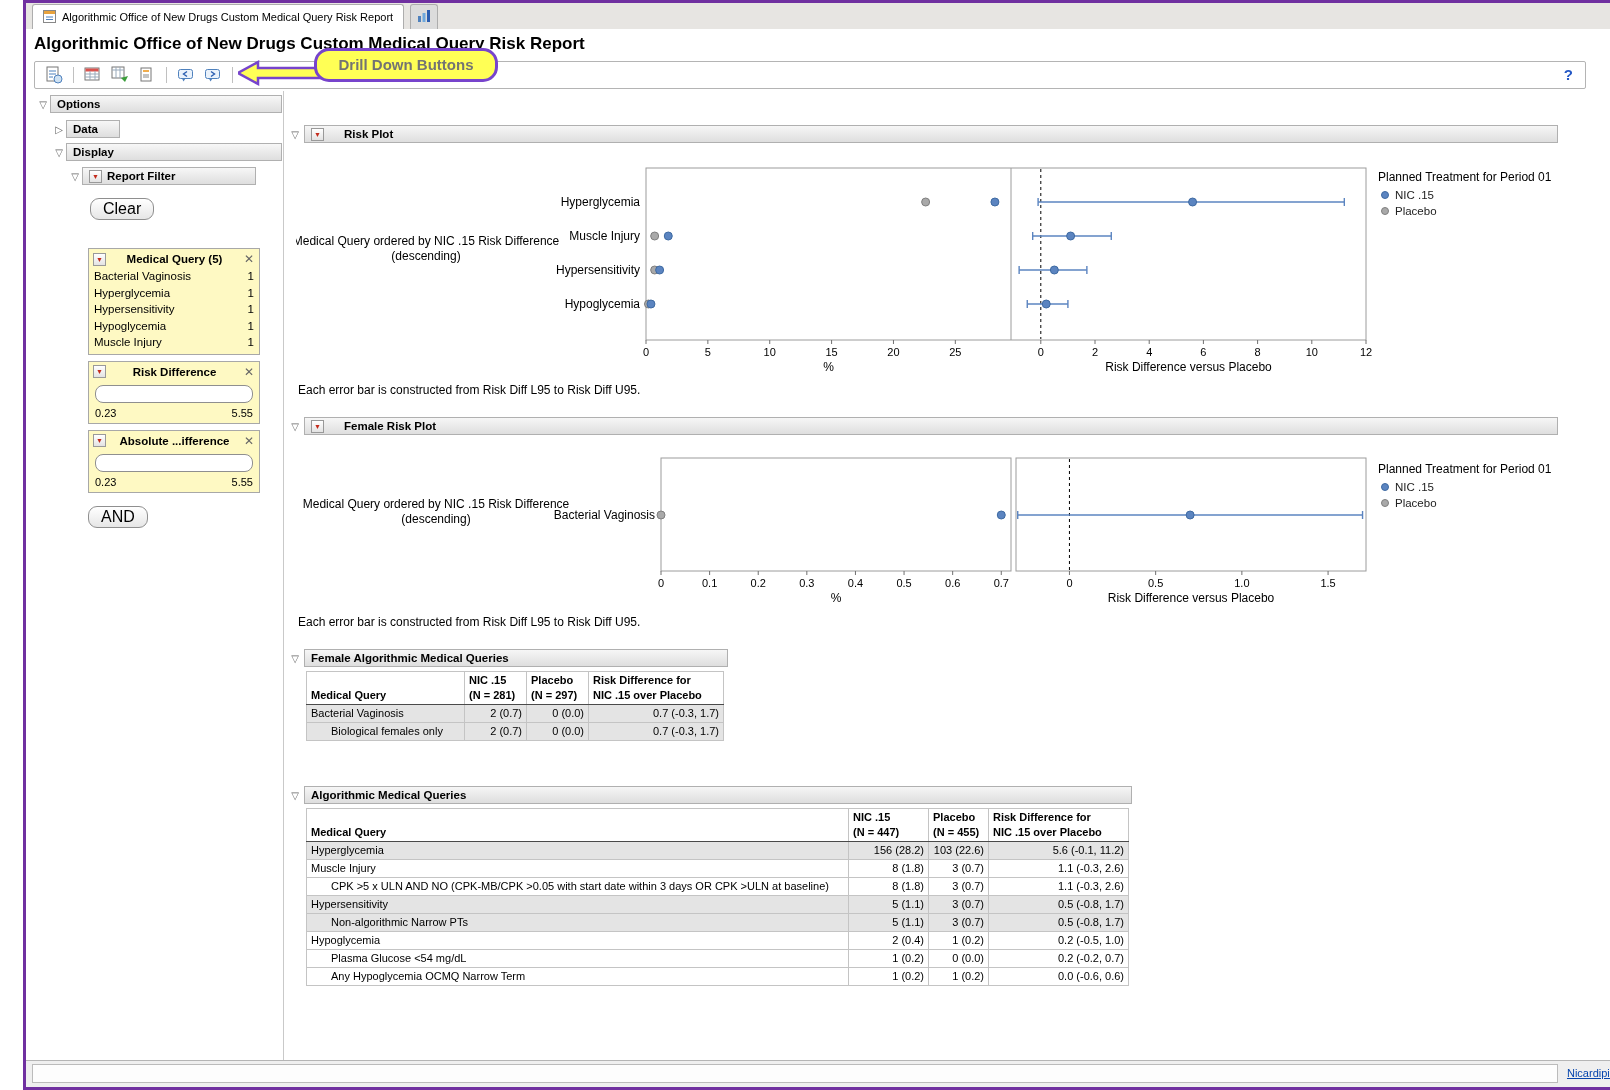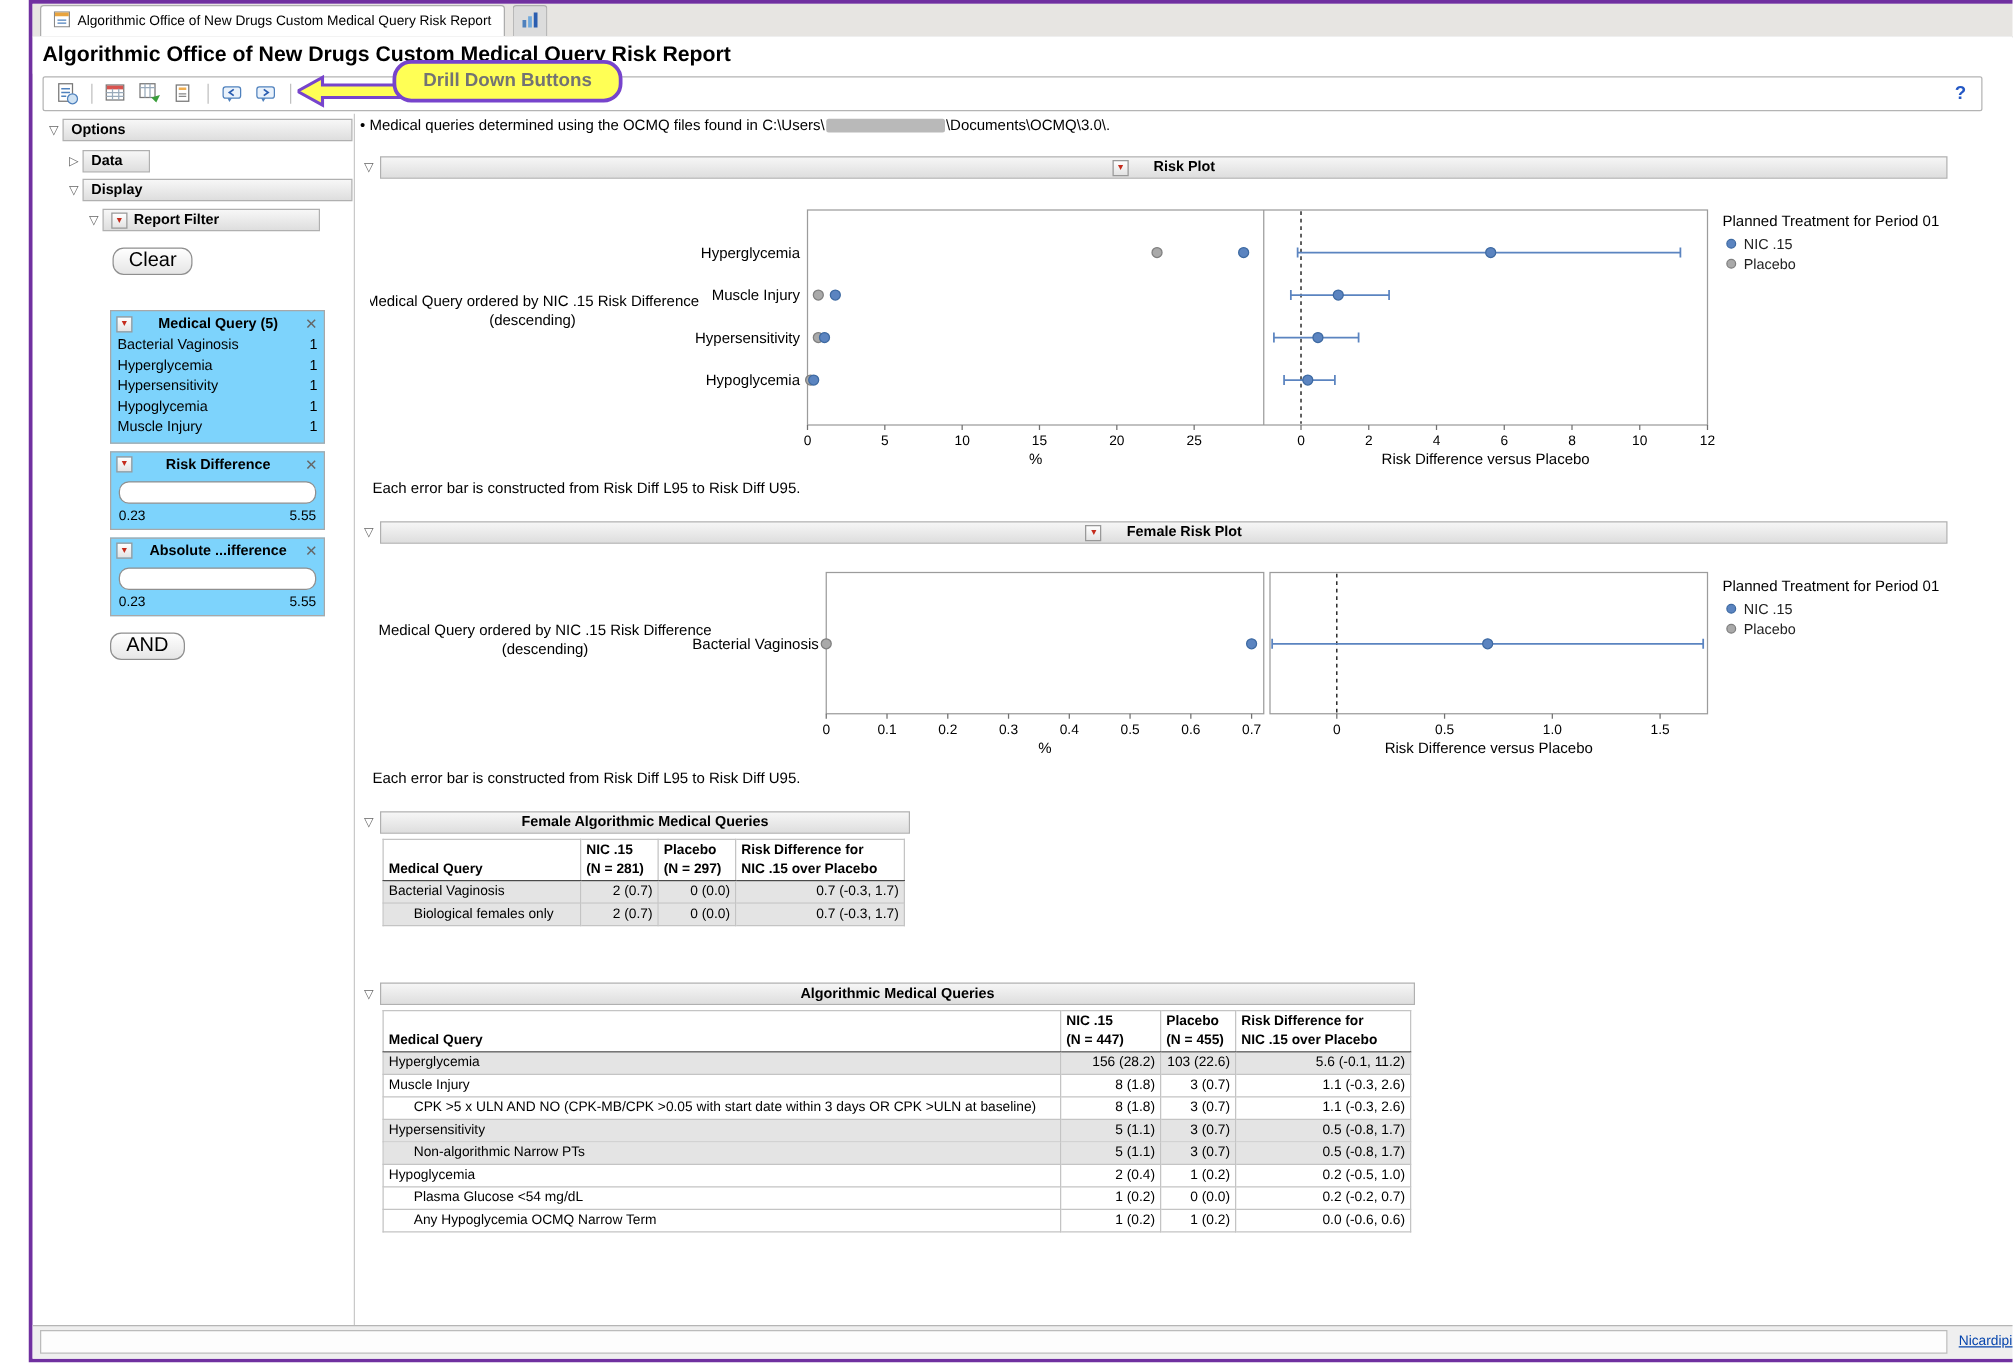--- a/index.html
+++ b/index.html
@@ -31,34 +31,34 @@
   .vsep { position:absolute; left:257px; top:0; bottom:0; width:1px; background:#c9c9c9; }
   
   .sidebar { position:absolute; left:8px; top:2px; width:248px; bottom:0; font-size:11.5px; }
   .ol-row { display:flex; align-items:center; }
   .disc { color:#666; font-size:10px; width:14px; text-align:center; cursor:pointer; flex:0 0 14px; }
   .obar { background:linear-gradient(#f7f7f7,#dedede); border:1px solid #b0b0b0; height:16px; display:flex; align-items:center; gap:5px; padding:0 6px; font-weight:bold; box-sizing:content-box; }
   .grow { flex:1; }
   .btn { display:inline-block; border:1px solid #8f8f8f; border-radius:9px; background:linear-gradient(#ffffff,#e6e6e6); font-size:16px; padding:1px 12px; cursor:pointer; }
   .rt-btn { width:13px; height:13px; border:1px solid #999; background:linear-gradient(#fff,#e3e3e3); display:inline-flex; align-items:center; justify-content:center; cursor:pointer; flex:0 0 13px; box-sizing:border-box; }
   .rt { color:#c42b1c; font-size:7px; line-height:1; }
-  .fpanel { border:1px solid #a8a8a8; background:#7dd3fc; margin-left:54px; width:172px; box-sizing:border-box; }
+  .fpanel { border:1px solid #a8a8a8; background:#fef9c3; margin-left:54px; width:172px; box-sizing:border-box; }
   .fhead { display:flex; align-items:center; gap:4px; padding:3px 4px 2px; }
   .ftitle { flex:1; text-align:center; font-weight:bold; }
   .fx { color:#666; font-size:12px; width:12px; text-align:center; cursor:pointer; }
   .mq-row { display:flex; justify-content:space-between; padding:0 5px; line-height:16.5px; cursor:pointer; }
   .mq-list { padding-bottom:3px; }
   .slider { margin:4px 6px 2px; height:16px; border:1px solid #8f8f8f; border-radius:8px; background:#fff; cursor:pointer; }
   .range-labels { display:flex; justify-content:space-between; font-size:11px; padding:2px 6px 4px; }
   
   .main { position:absolute; left:260px; top:0; right:0; bottom:0; }
   .note { position:absolute; left:2px; top:2px; font-size:12px; }
   .redact { display:inline-block; width:95px; height:11px; background:#b9b9b9; border-radius:2px; vertical-align:middle; margin:0 1px; }
   .sect { position:absolute; display:flex; align-items:center; gap:2px; }
-  .sect-bar { background:linear-gradient(#f6f6f6,#dedede); border:1px solid #b0b0b0; height:16px; display:flex; align-items:center; gap:20px; padding:0 24px; flex:1;justify-content:center; }
+  .sect-bar { background:linear-gradient(#f6f6f6,#dedede); border:1px solid #b0b0b0; height:16px; display:flex; align-items:center; gap:20px; padding:0 6px; flex:1; }
   .sect-title { font-weight:bold; font-size:11.5px; }
   .footnote { position:absolute; font-size:12px; }
   .figure { position:absolute; }
   
   svg text { font-family:"Liberation Sans", sans-serif; }
   svg .panel { fill:#fff; stroke:#9c9c9c; }
   svg .panel-divider { stroke:#9c9c9c; }
   svg .tickmark { stroke:#707070; }
   svg .tick { font-size:11px; fill:#000; }
   svg .cat { font-size:12px; fill:#000; }
@@ -265,24 +265,20 @@
         </div>
       </div>
 
       <div style="margin:13px 0 0 54px;">
         <span class="btn">AND</span>
       </div>
     </div>
 
     <div class="main">
 
-      <div class="note">
-        <span>•</span>
-        <span>Medical queries determined using the OCMQ files found in C:\Users\</span><span class="redact"></span><span>\Documents\OCMQ\3.0\.</span>
-      </div>
 
       <div class="sect" style="left:2px; top:34px; width:1270px;">
         <span class="disc">▽</span>
         <div class="sect-bar">
           <span class="rt-btn">
               <span class="rt">▼</span>
             </span>
           <span class="sect-title">Risk Plot</span>
         </div>
       </div>

